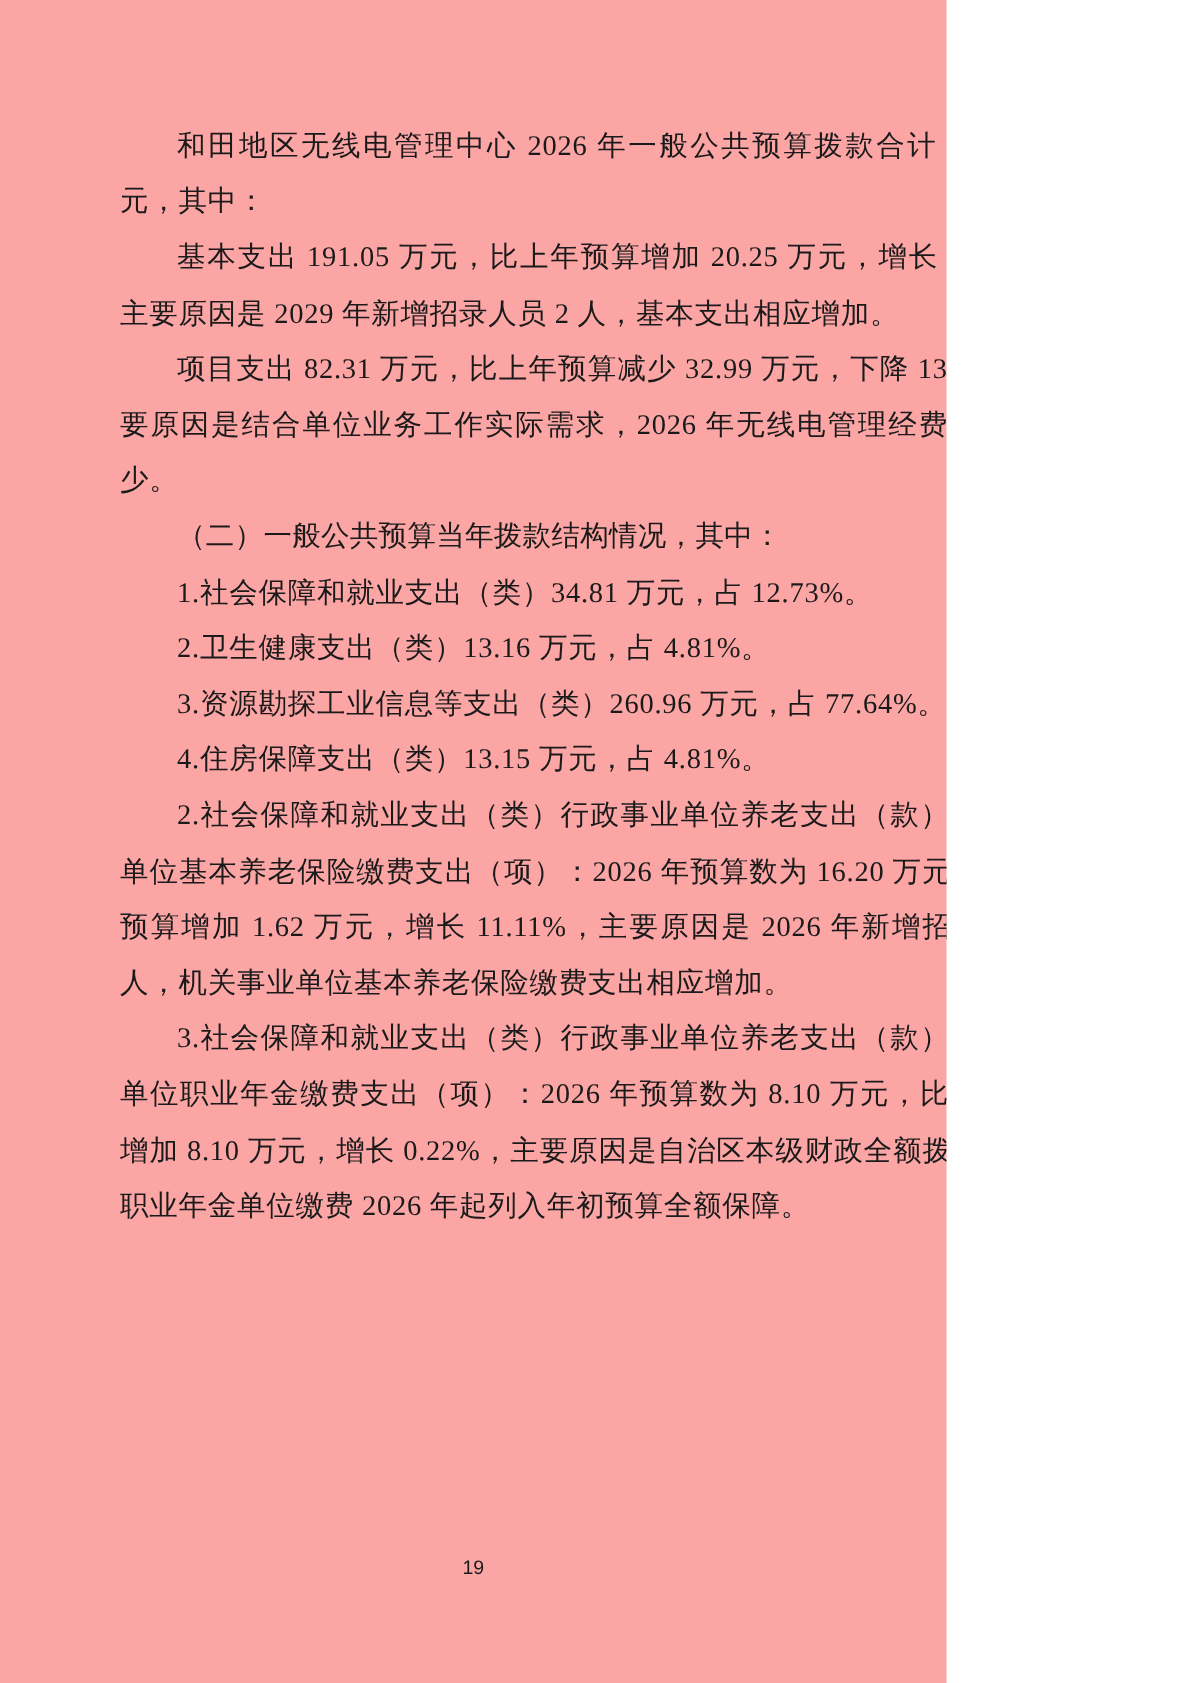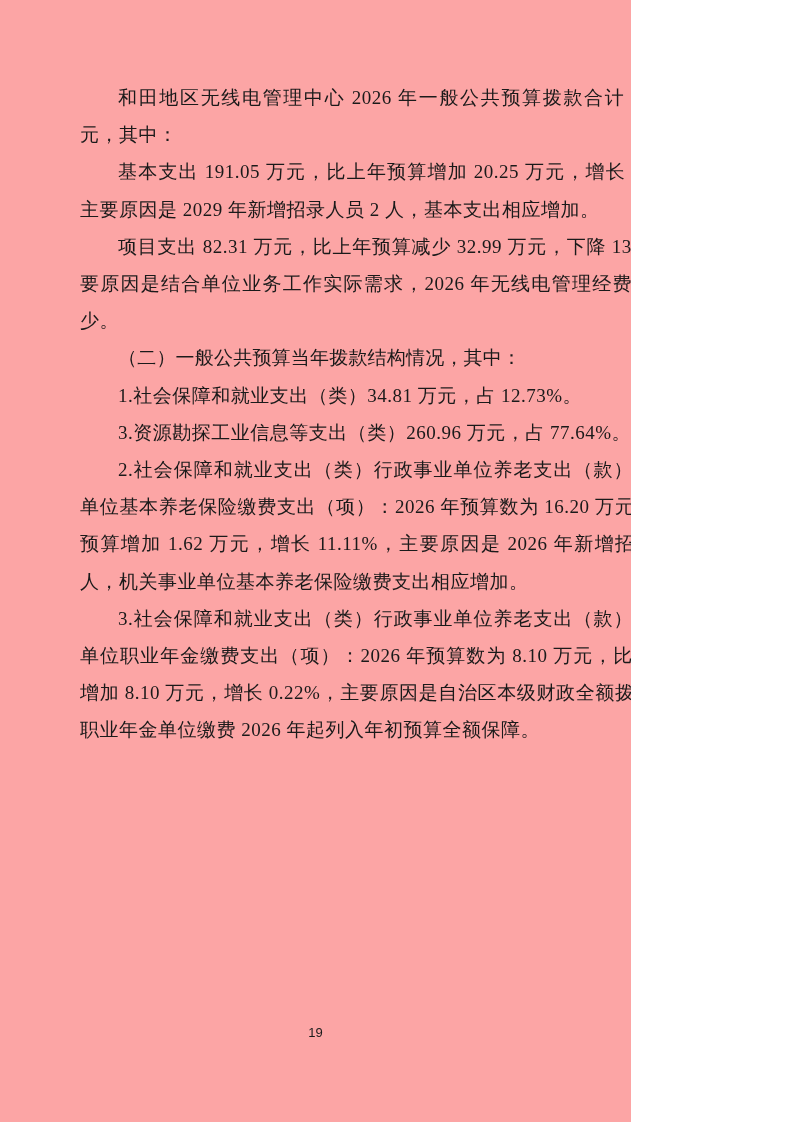--- a/index.html
+++ b/index.html
@@ -34,35 +34,37 @@
   }
   .para.heading {
     font-weight: normal;
     font-family: "Liberation Sans", "DejaVu Sans", sans-serif;
     letter-spacing: 0.2px;
   }
   .footer {
     position: absolute;
     left: 0;
     right: 0;
-    bottom: 82px;
+    bottom: 70px;
     text-align: center;
     font-size: 13px;
     font-family: "Liberation Sans", "DejaVu Sans", sans-serif;
     color: #1a1a1a;
   }
 </style>
 </head>
 <body>
 
 <div class="page">
   <div class="content">
     <p class="para">和田地区无线电管理中心 2026 年一般公共预算拨款合计 273.36 万元，其中：</p>
     <p class="para">基本支出 191.05 万元，比上年预算增加 20.25 万元，增长 11.86%，主要原因是 2029 年新增招录人员 2 人，基本支出相应增加。</p>
     <p class="para">项目支出 82.31 万元，比上年预算减少 32.99 万元，下降 13.24%，主要原因是结合单位业务工作实际需求，2026 年无线电管理经费较上年减少。</p>
     <p class="para heading">（二）一般公共预算当年拨款结构情况，其中：</p>
     <p class="para">1.社会保障和就业支出（类）34.81 万元，占 12.73%。</p>
+    <p class="para">2.卫生健康支出（类）13.16 万元，占 4.81%。</p>
     <p class="para">3.资源勘探工业信息等支出（类）260.96 万元，占 77.64%。</p>
+    <p class="para">4.住房保障支出（类）13.15 万元，占 4.81%。</p>
     <p class="para">2.社会保障和就业支出（类）行政事业单位养老支出（款）机关事业单位基本养老保险缴费支出（项）：2026 年预算数为 16.20 万元，比上年预算增加 1.62 万元，增长 11.11%，主要原因是 2026 年新增招录人员 2 人，机关事业单位基本养老保险缴费支出相应增加。</p>
     <p class="para">3.社会保障和就业支出（类）行政事业单位养老支出（款）机关事业单位职业年金缴费支出（项）：2026 年预算数为 8.10 万元，比上年预算增加 8.10 万元，增长 0.22%，主要原因是自治区本级财政全额拨款单位的职业年金单位缴费 2026 年起列入年初预算全额保障。</p>
   </div>
   <div class="footer">19</div>
 </div>
 
 </body></html>

